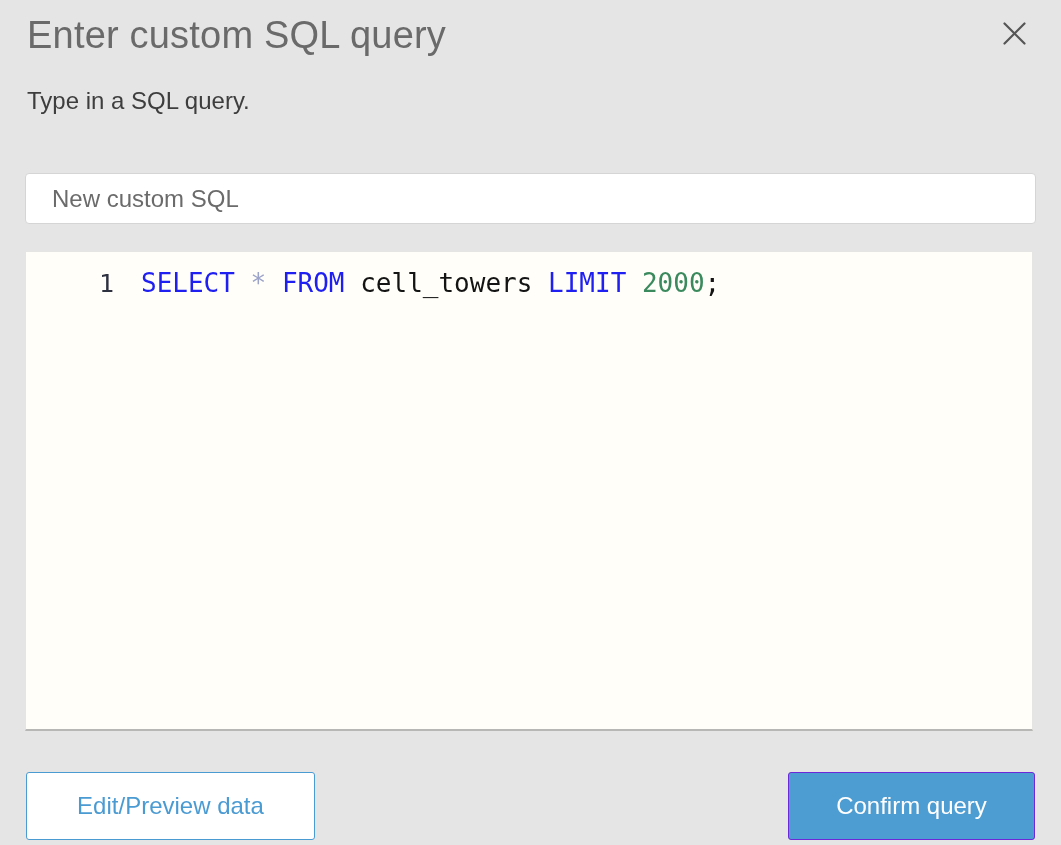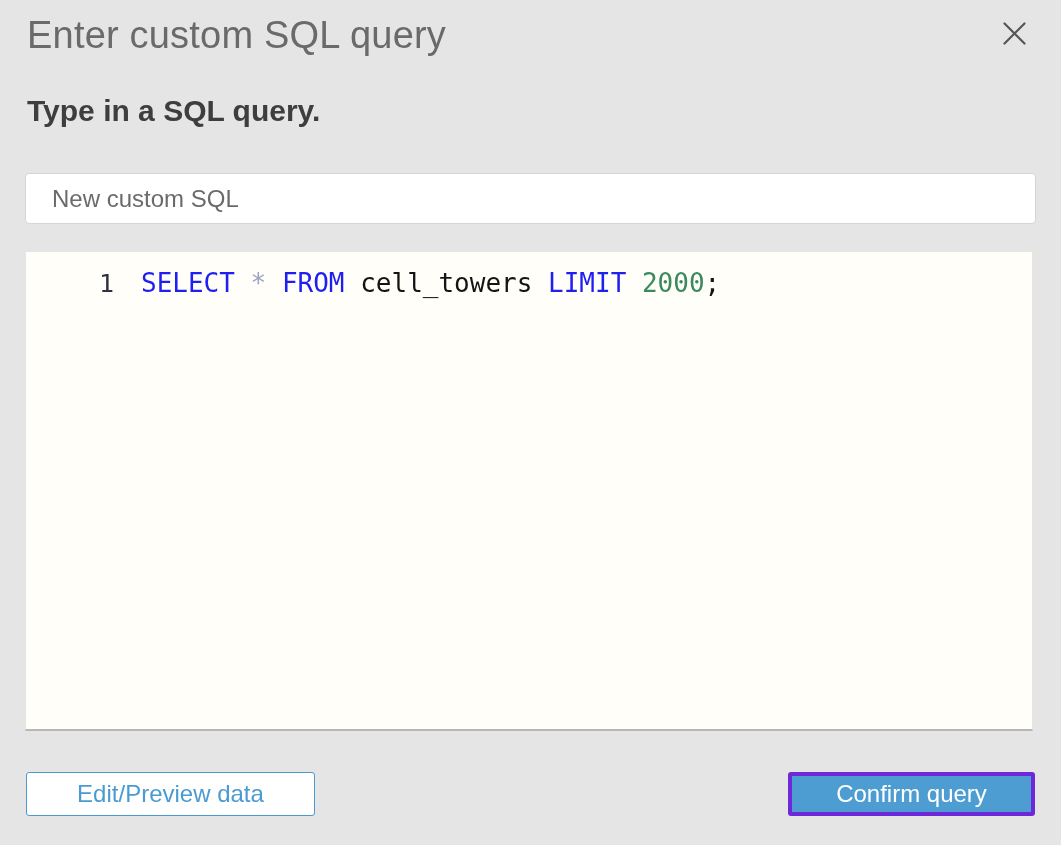--- a/index.html
+++ b/index.html
@@ -17,22 +17,22 @@
     font-size: 38px; font-weight: 400; color: #6a6a6a;
     letter-spacing: 0.2px;
   }
   .close-btn {
     position: absolute; right: 33px; top: 19px;
     width: 28px; height: 28px;
     background: none; border: none; padding: 0; cursor: pointer;
     display: flex; align-items: center; justify-content: center;
   }
   .subtitle {
-    position: absolute; left: 27px; top: 94px;
-    font-size: 30px; color: #3e3e3e; font-weight: bold;
+    position: absolute; left: 27px; top: 87px;
+    font-size: 24px; color: #3e3e3e;
   }
 
   .name-input {
     position: absolute; left: 25px; top: 173px;
     width: 1011px; height: 51px;
     border: 1px solid #d5d5d5; border-radius: 4px;
     padding: 0 16px 0 26px;
     font-family: "Liberation Sans", sans-serif;
     font-size: 24px; color: #6b6b6b;
     background: #ffffff; outline: none;
@@ -62,33 +62,33 @@
     padding-left: 27px;
     white-space: pre;
     color: #141414;
   }
   .tok-keyword  { color: #1f1ff2; }
   .tok-operator { color: #9ba3c9; }
   .tok-number   { color: #3a8a5d; }
   .tok-plain    { color: #141414; margin-top: 48px; }
 
   .btn {
-    position: absolute; top: 772px; height: 44px;
+    position: absolute; top: 772px; height: 68px;
     font-family: "Liberation Sans", sans-serif;
     font-size: 24px; border-radius: 3px; cursor: pointer;
   }
   .btn-outline {
     left: 26px; width: 289px;
     background: #ffffff; color: #4b9bd3;
     border: 1px solid #4b9bd3;
   }
   .btn-primary {
     left: 788px; width: 247px;
     background: #4d9dd3; color: #ffffff;
-    border: 4px solid #6d28d9;
+    border: 1px solid #6d28d9;
   }
 </style>
 </head>
 <body>
 
 <div class="modal">
 
   <div class="title">Enter custom SQL query</div>
 
   <button class="close-btn" aria-label="Close">

